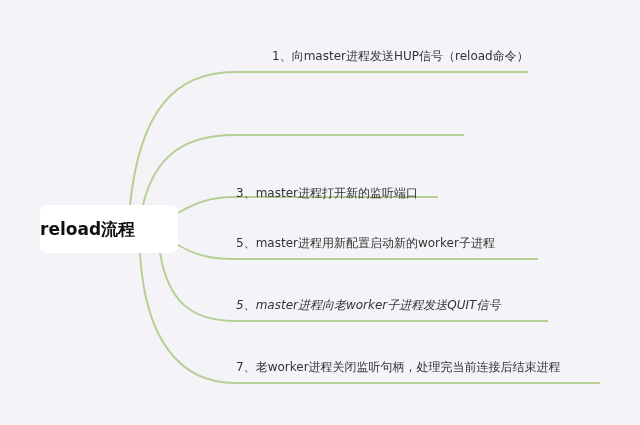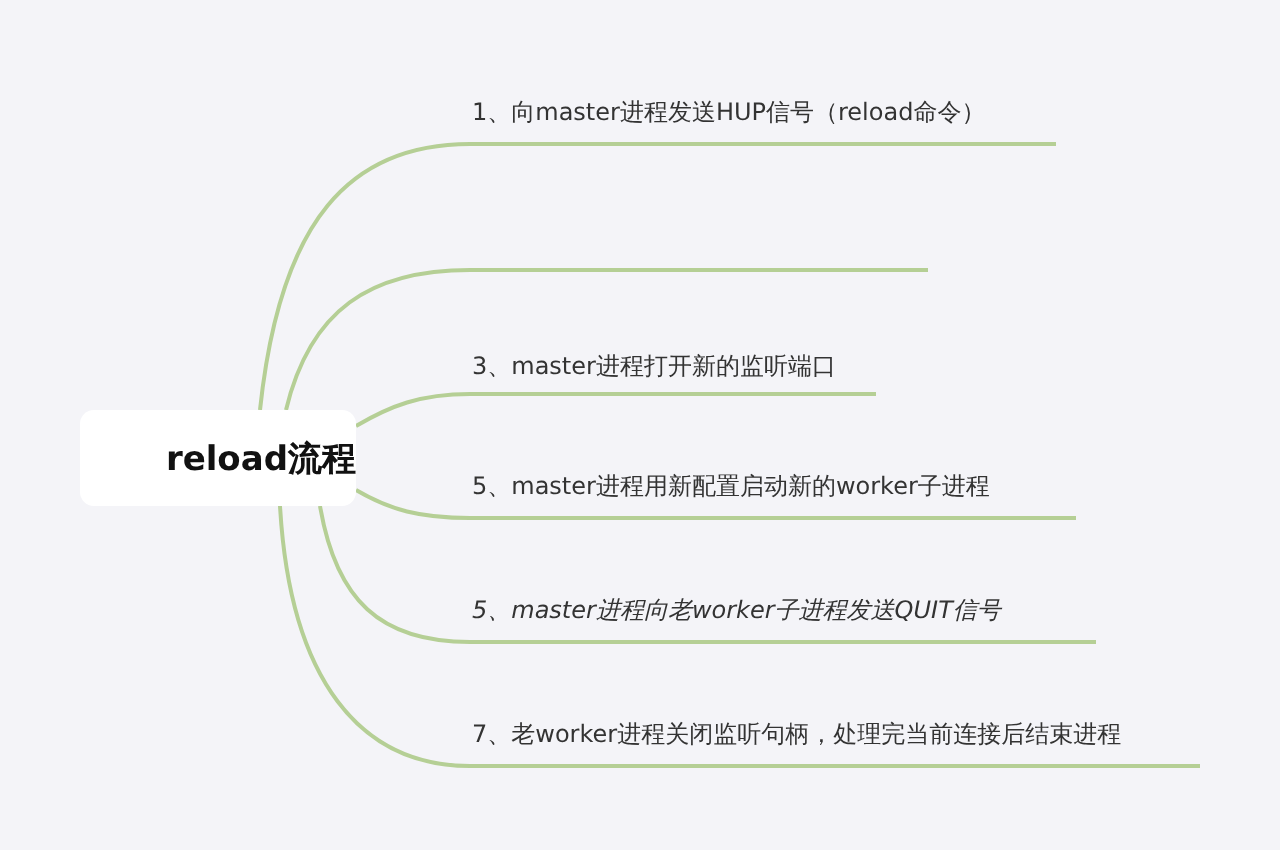--- a/index.html
+++ b/index.html
@@ -7,21 +7,21 @@
       width: 640px; height: 425px; overflow: hidden;
       background: #f4f4f8;
       font-family: "DejaVu Sans", "Liberation Sans", sans-serif;
       position: relative;
     }
     #canvas { position: absolute; left: 0; top: 0; width: 640px; height: 425px; }
     svg.links { position: absolute; left: 0; top: 0; }
     .root {
       position: absolute; left: 40px; top: 205px; width: 138px; height: 48px;
       background: #ffffff; border-radius: 7px;
-      display: flex; align-items: center; justify-content: flex-end;
+      display: flex; align-items: center; justify-content: flex-start;
       font-size: 17px; font-weight: bold; color: #111111;
       box-sizing: border-box;
     }
     .branch {
       position: absolute; left: 236px;
       font-size: 12px; color: #333333; white-space: nowrap; line-height: 16px;
     }
   </style>
 </head>
 <body>
@@ -33,24 +33,24 @@
     <path d="M178,213 C195,203 210,197 235,197 L438,197" fill="none" stroke="#b5cf95" stroke-width="2"></path>
     <path d="M178,245 C195,255 210,259 235,259 L538,259" fill="none" stroke="#b5cf95" stroke-width="2"></path>
     <path d="M160,253 C168,300 190,321 235,321 L548,321" fill="none" stroke="#b5cf95" stroke-width="2"></path>
     <path d="M140,253 C145,340 180,383 235,383 L600,383" fill="none" stroke="#b5cf95" stroke-width="2"></path>
   </svg>
 
   <div class="root">
     <span>reload流程</span>
   </div>
 
-  <div class="branch" style="top:48px;">
+  <div class="branch" style="top:48px;margin-left:36px;">
     <span>1、向master进程发送HUP信号（reload命令）</span>
   </div>
-  <div class="branch" style="top:175px;">
+  <div class="branch" style="top:185px;">
     <span>3、master进程打开新的监听端口</span>
   </div>
   <div class="branch" style="top:235px;">
     <span>5、master进程用新配置启动新的worker子进程</span>
   </div>
   <div class="branch" style="top:297px;font-style:italic;">
     <span>5、master进程向老worker子进程发送QUIT信号</span>
   </div>
   <div class="branch" style="top:359px;">
     <span>7、老worker进程关闭监听句柄，处理完当前连接后结束进程</span>

